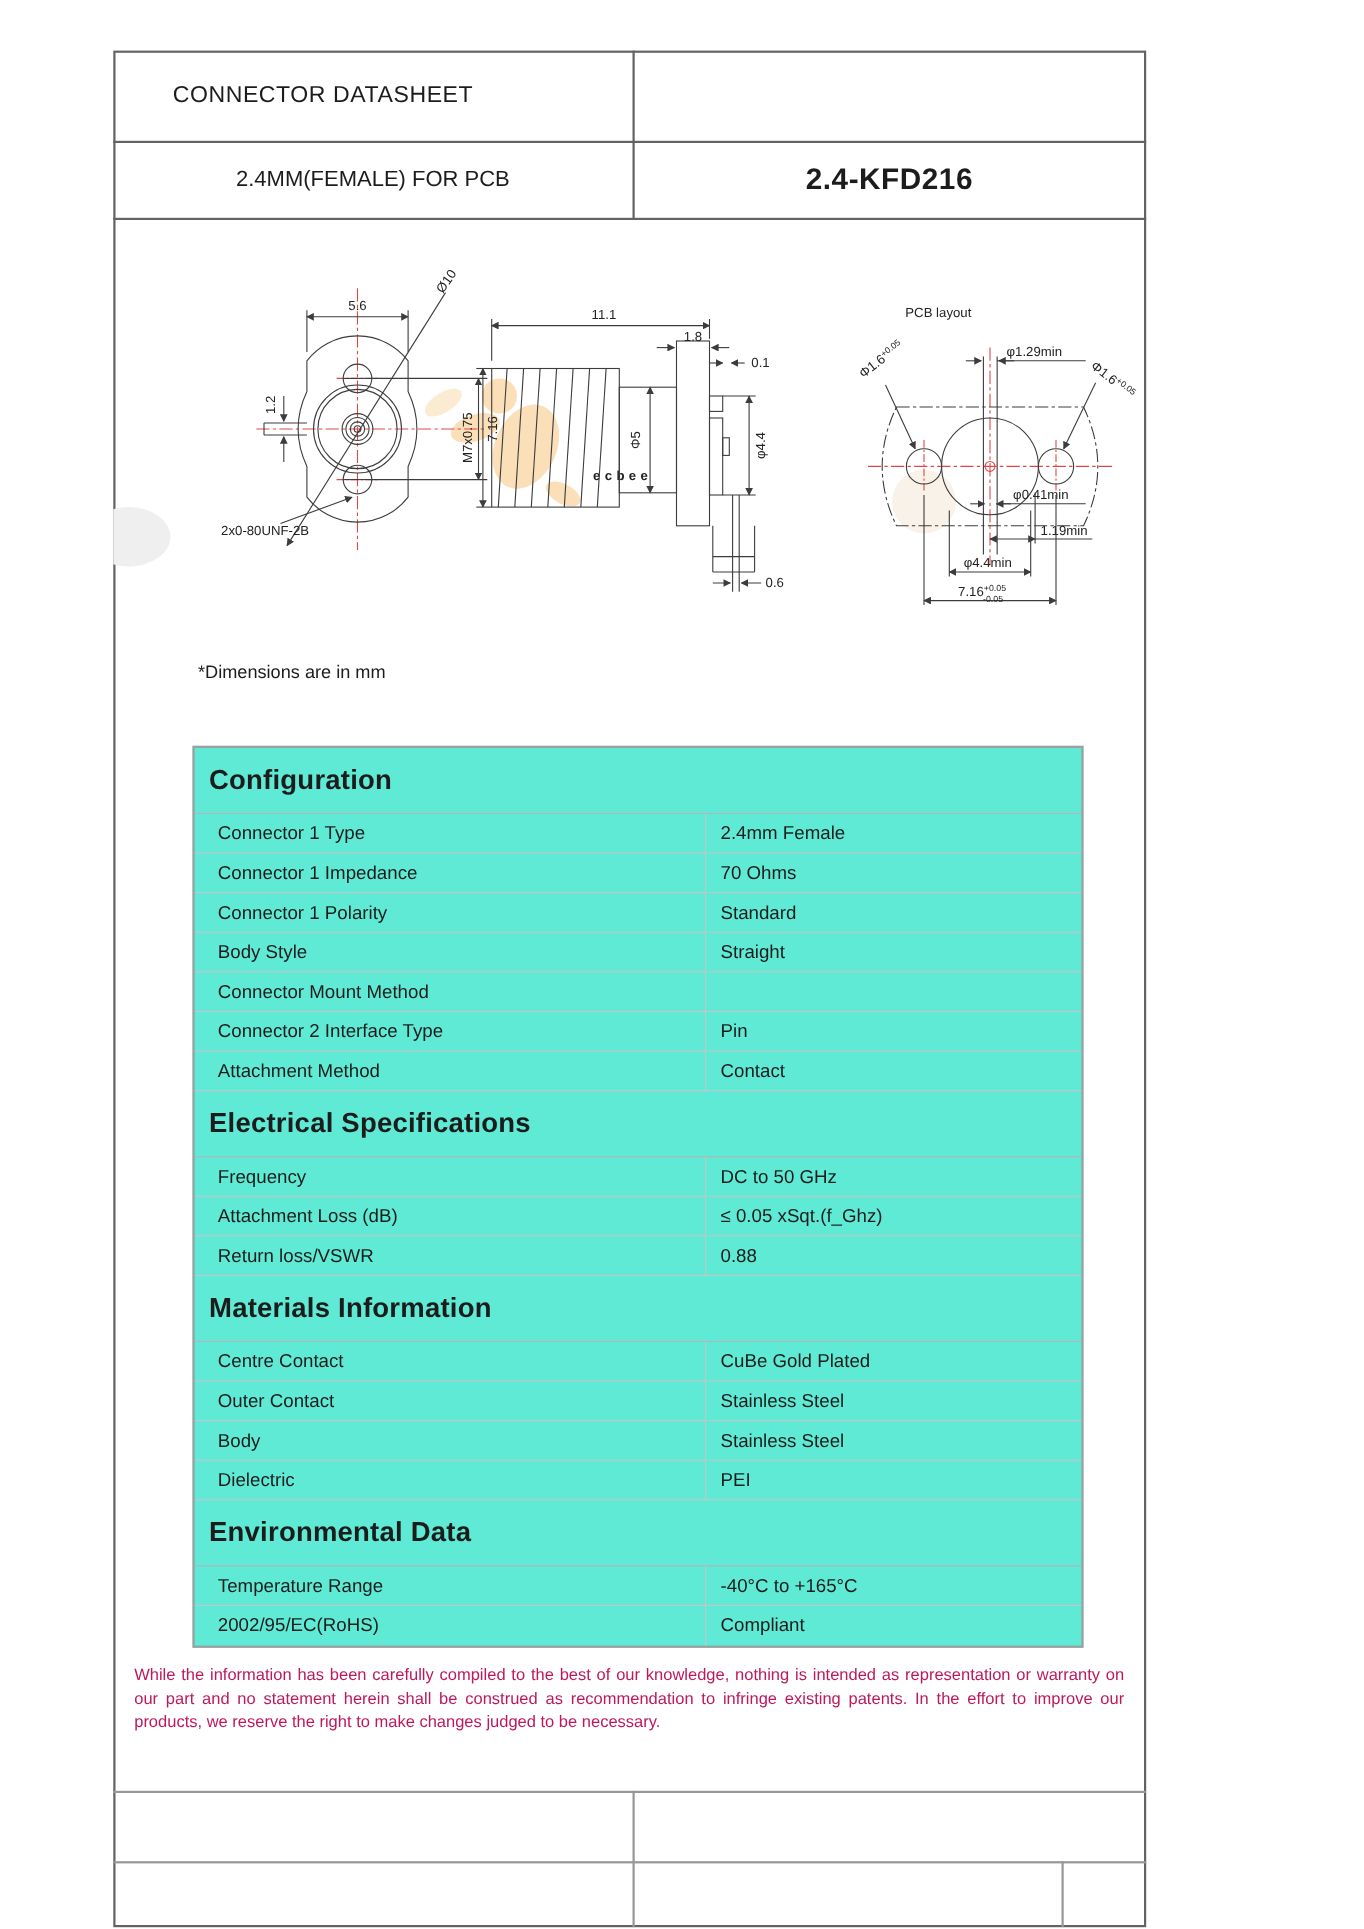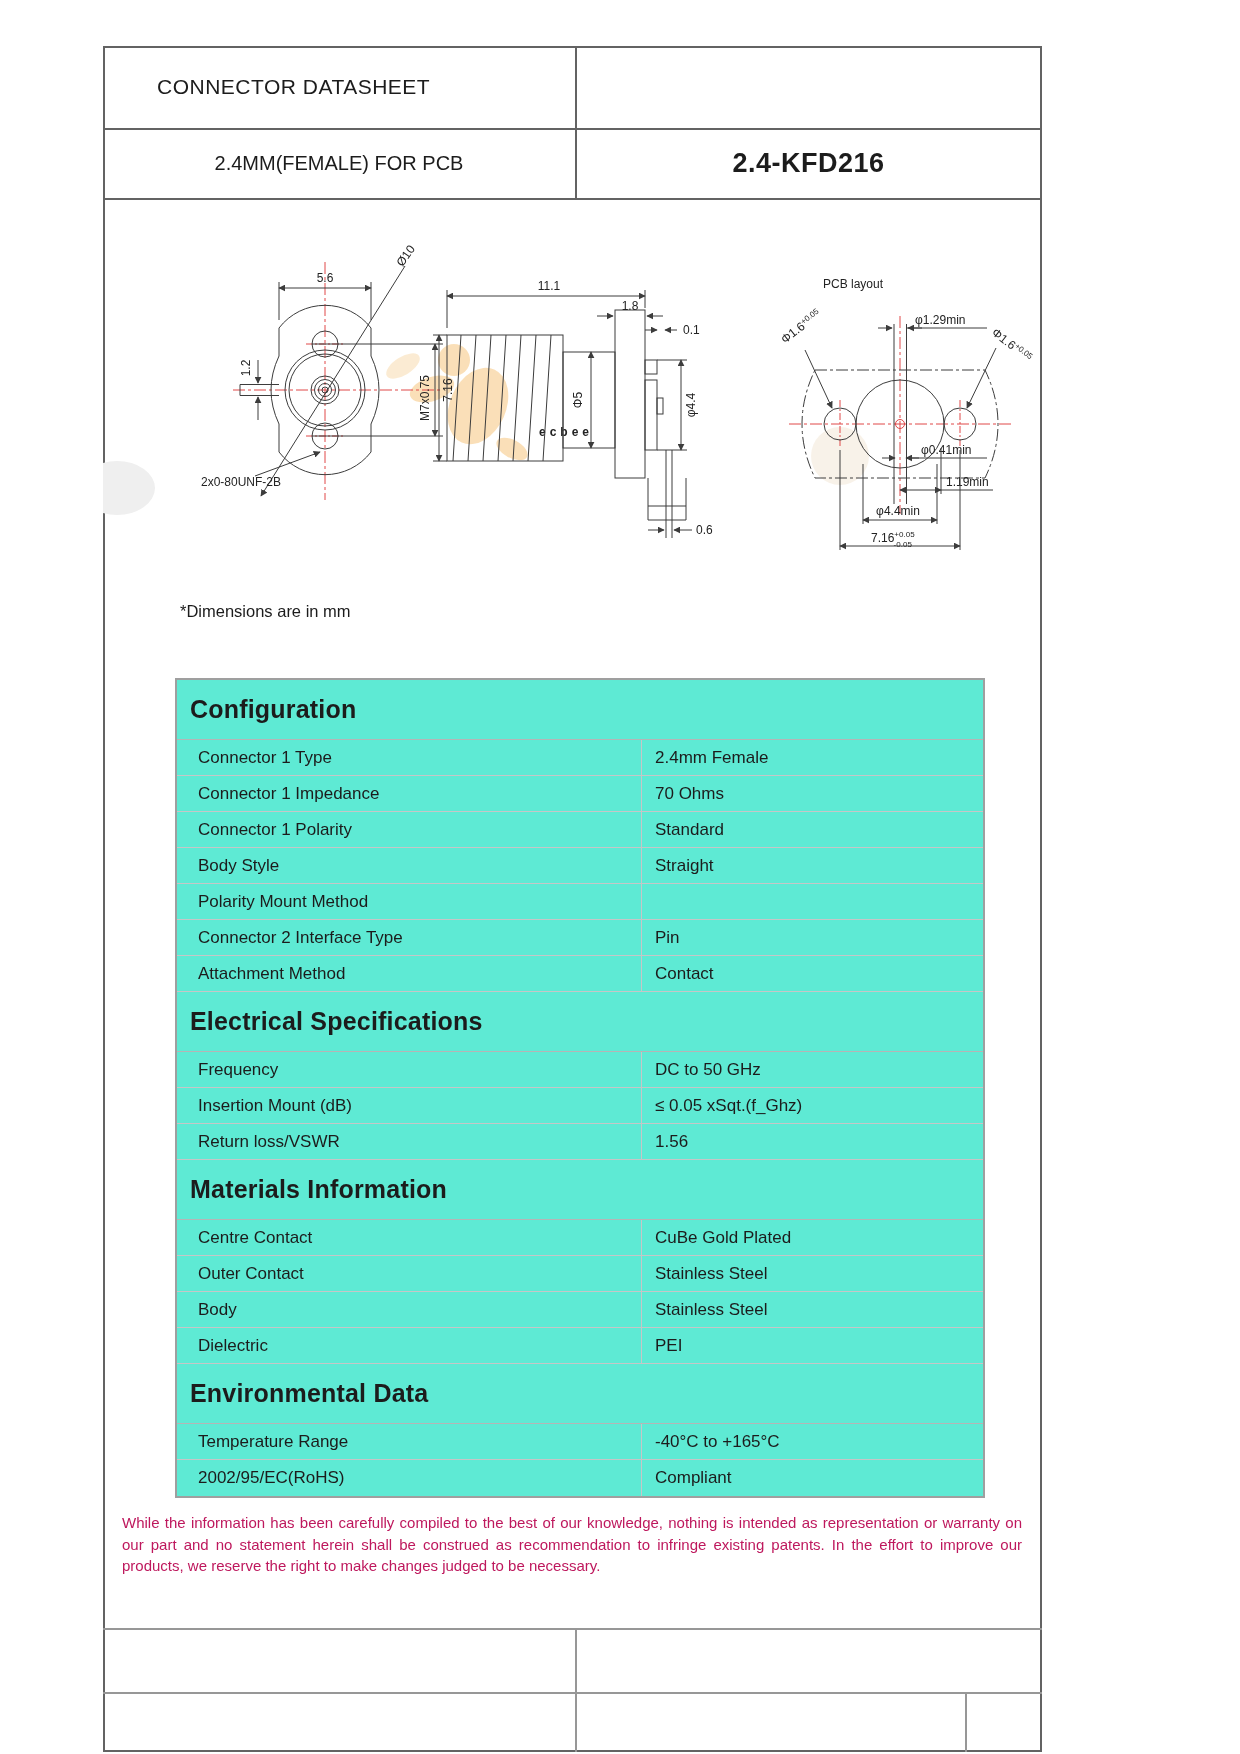--- a/index.html
+++ b/index.html
@@ -235,42 +235,42 @@
       </div>
       <div class="spec-row">
         <div class="spec-label">Connector 1 Polarity</div>
         <div class="spec-value">Standard</div>
       </div>
       <div class="spec-row">
         <div class="spec-label">Body Style</div>
         <div class="spec-value">Straight</div>
       </div>
       <div class="spec-row">
-        <div class="spec-label">Polarity Mount Method</div>
+        <div class="spec-label">Connector Mount Method</div>
       </div>
       <div class="spec-row">
         <div class="spec-label">Connector 2 Interface Type</div>
         <div class="spec-value">Pin</div>
       </div>
       <div class="spec-row">
         <div class="spec-label">Attachment Method</div>
         <div class="spec-value">Contact</div>
       </div>
       <div class="spec-heading">Electrical Specifications</div>
       <div class="spec-row">
         <div class="spec-label">Frequency</div>
         <div class="spec-value">DC to 50 GHz</div>
       </div>
       <div class="spec-row">
-        <div class="spec-label">Insertion Mount (dB)</div>
+        <div class="spec-label">Attachment Loss (dB)</div>
         <div class="spec-value">≤ 0.05 xSqt.(f_Ghz)</div>
       </div>
       <div class="spec-row">
         <div class="spec-label">Return loss/VSWR</div>
-        <div class="spec-value">1.56</div>
+        <div class="spec-value">0.88</div>
       </div>
       <div class="spec-heading">Materials Information</div>
       <div class="spec-row">
         <div class="spec-label">Centre Contact</div>
         <div class="spec-value">CuBe Gold Plated</div>
       </div>
       <div class="spec-row">
         <div class="spec-label">Outer Contact</div>
         <div class="spec-value">Stainless Steel</div>
       </div>

